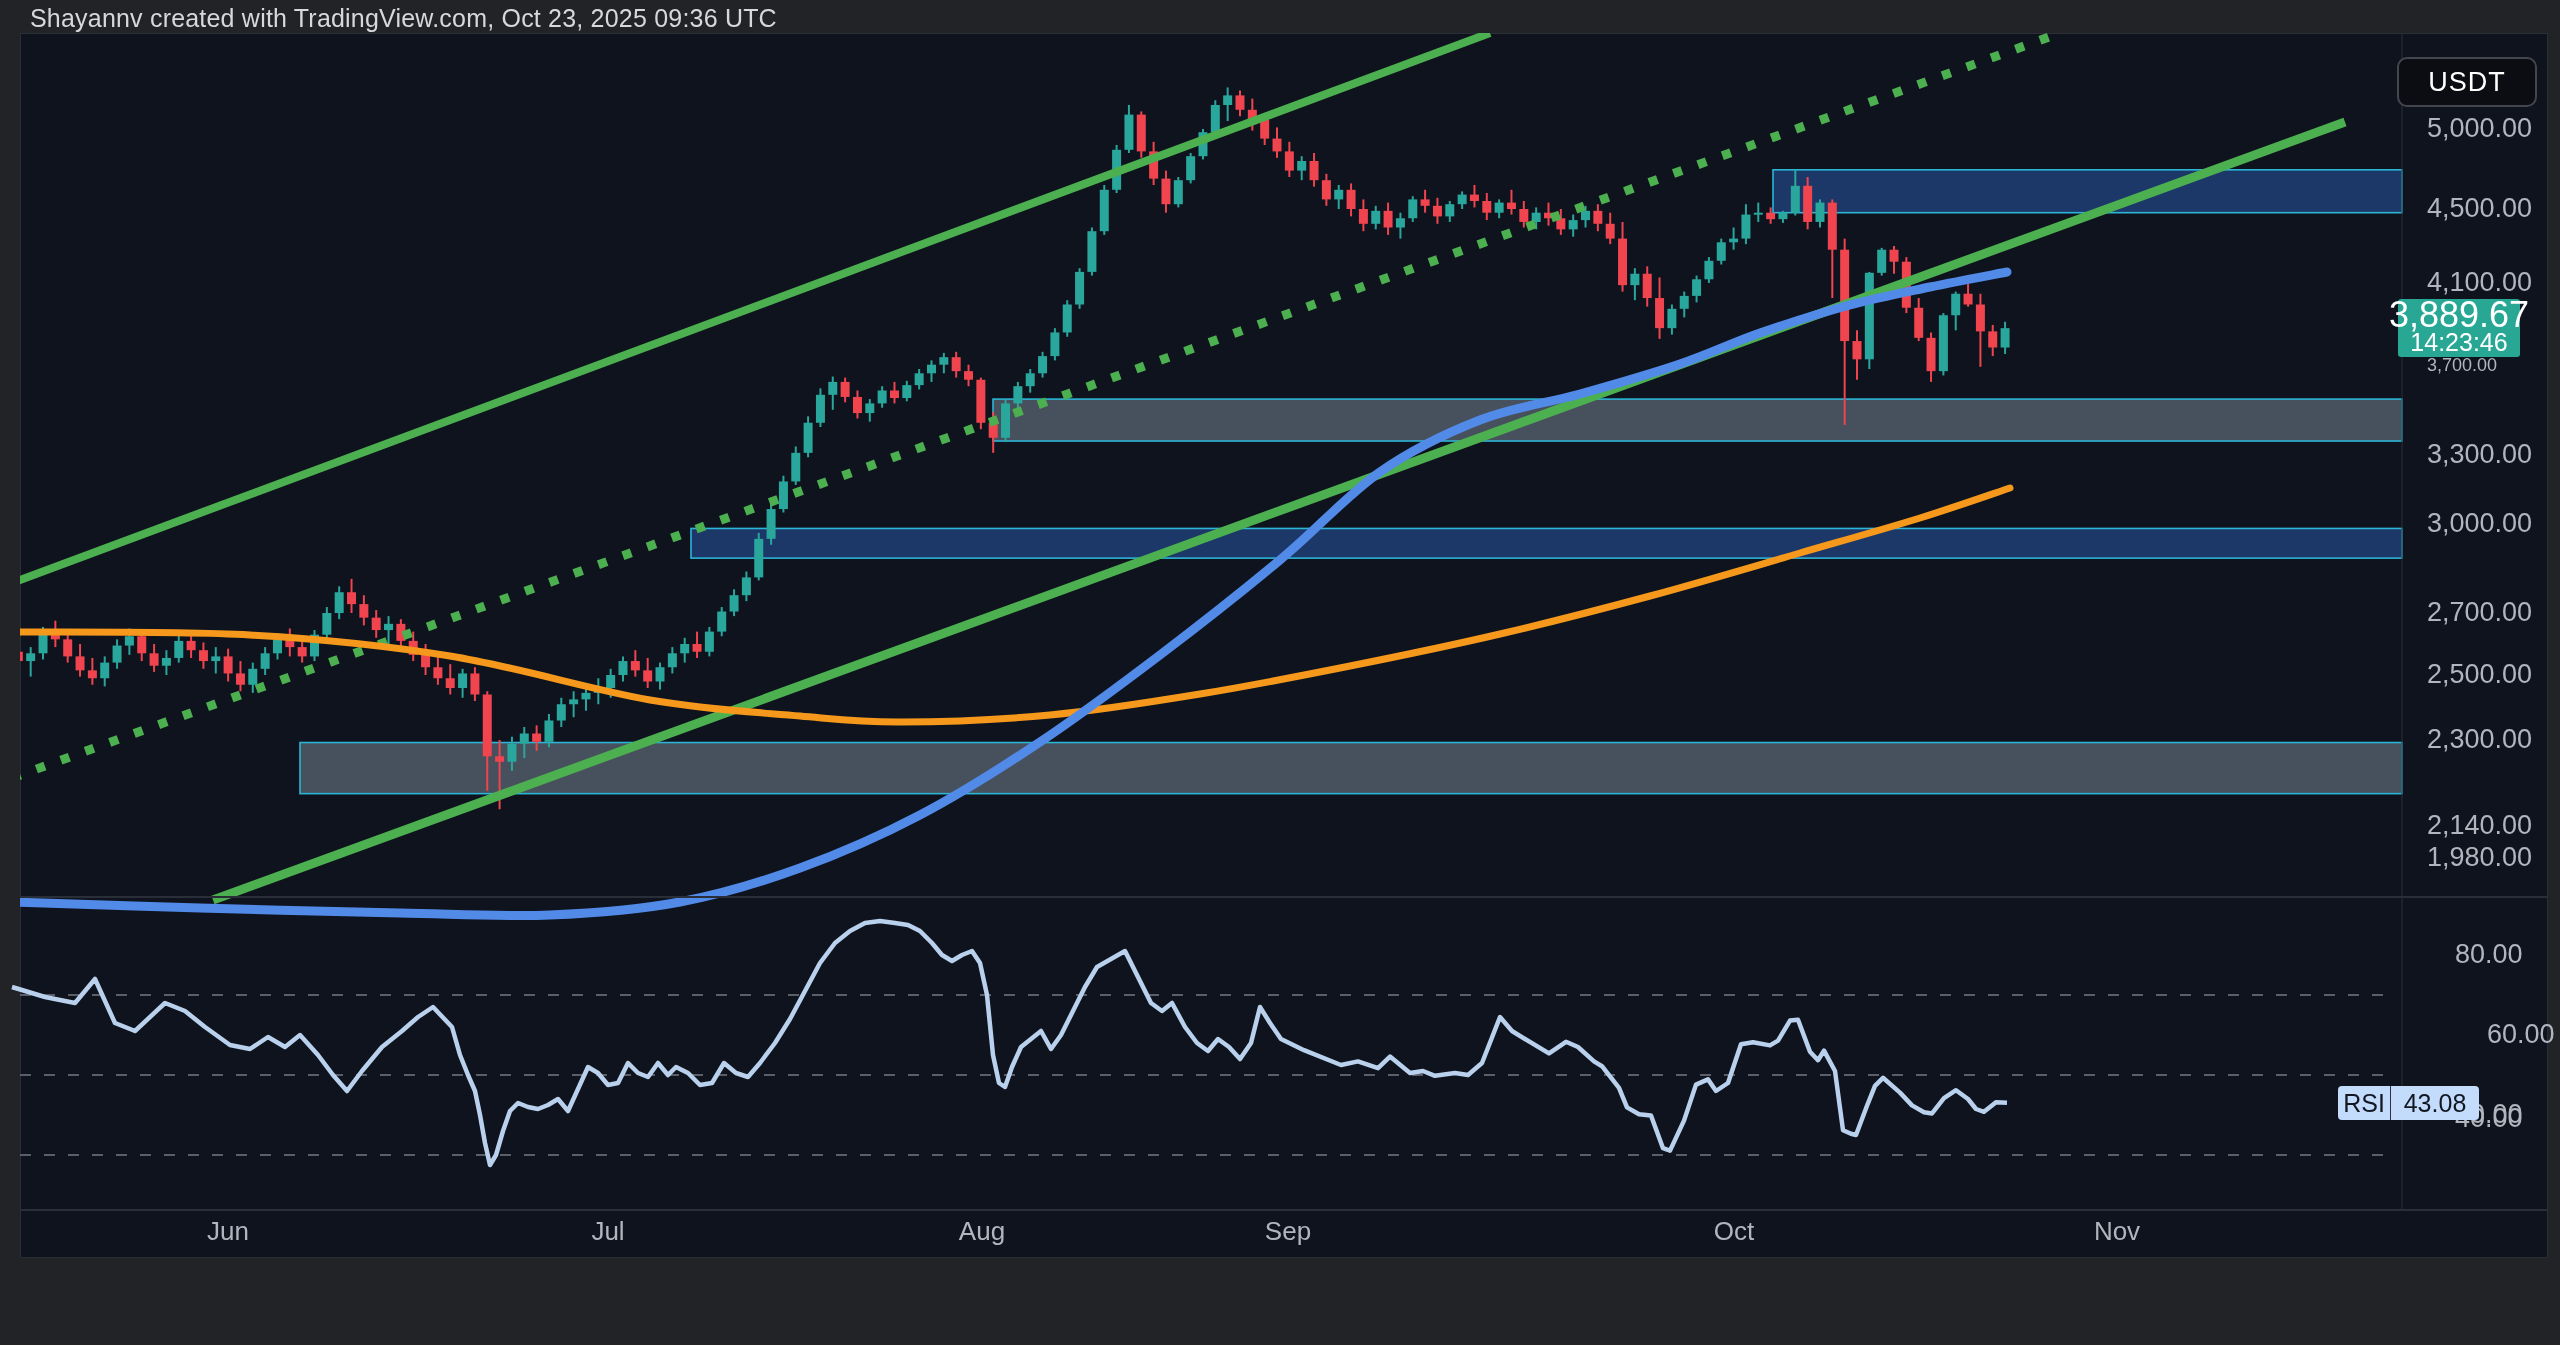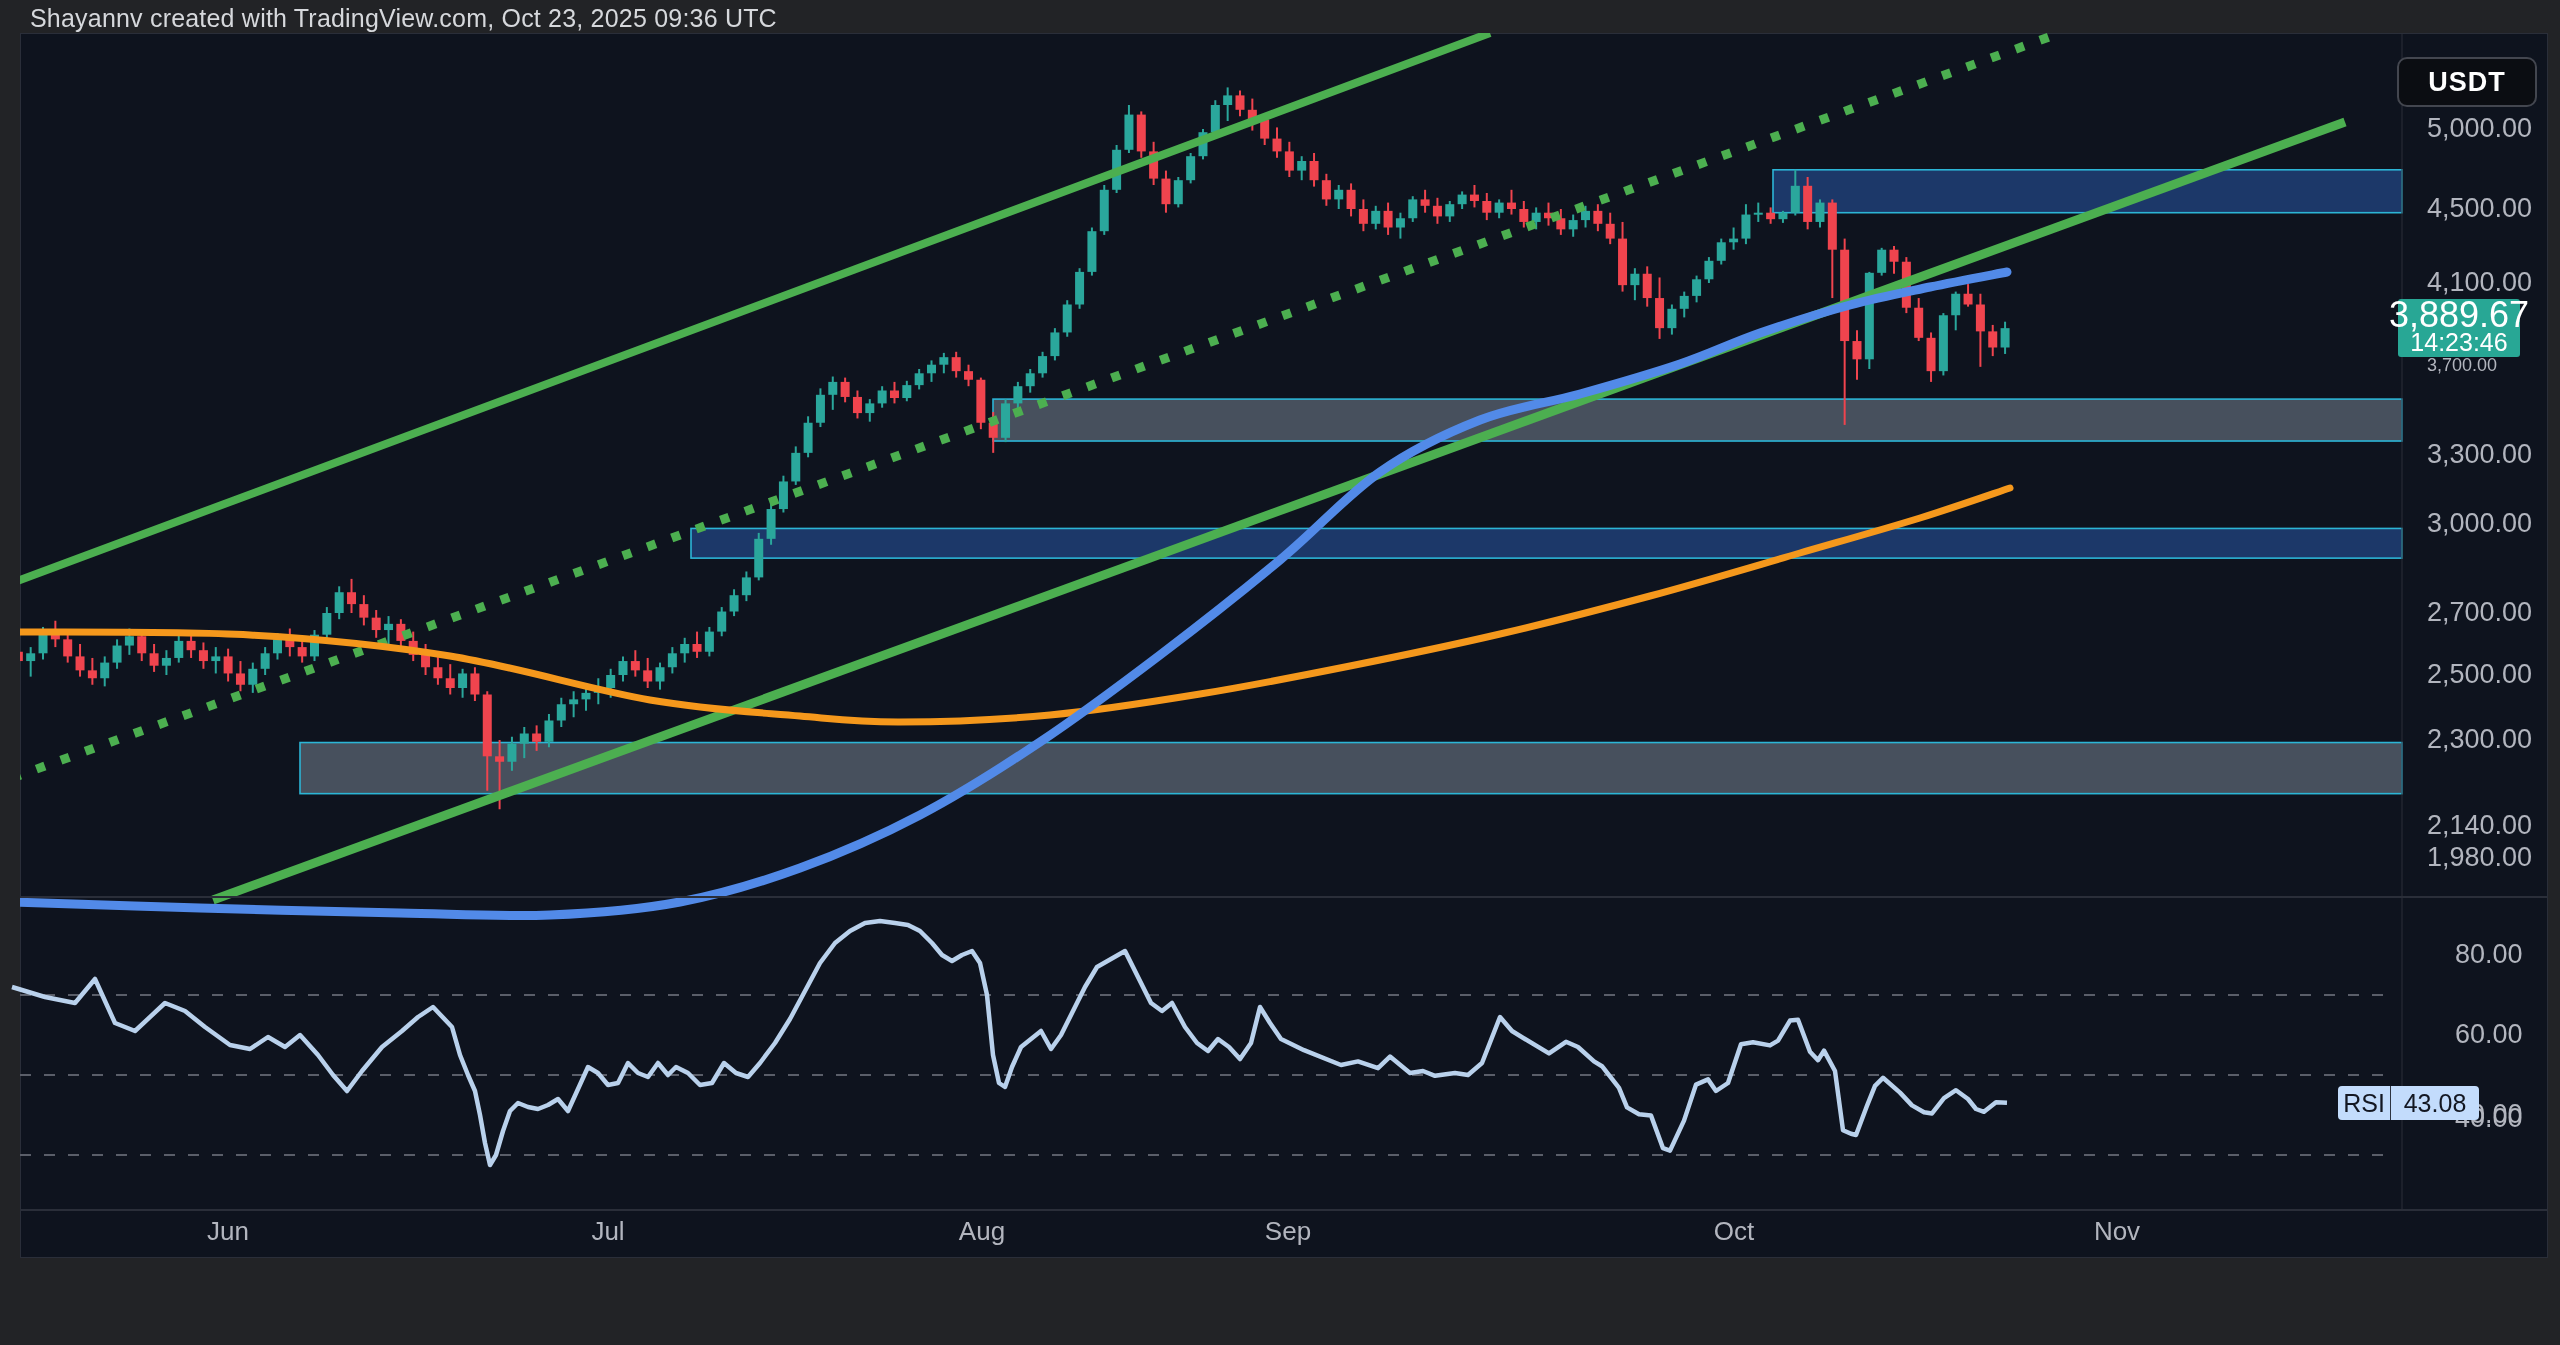--- a/index.html
+++ b/index.html
@@ -7,21 +7,21 @@
   #stage{position:relative;width:2300px;height:1345px;background:#222326;}
   #header-bar{position:absolute;left:0;top:0;width:2560px;height:33px;background:#222326;}
   #attribution{position:absolute;left:30px;top:4px;font-size:25px;color:#d6d8dc;letter-spacing:.2px;}
   #chart-surface{position:absolute;left:20px;top:33px;width:2528px;height:1225px;background:#0e131e;
     border:1px solid #2a2e39;box-sizing:border-box;}
   #chart-canvas{position:absolute;left:0;top:0;}
   .axis-label{position:absolute;left:2427px;font-size:27px;color:#b2b5be;white-space:nowrap;}
   .rsi-axis-label{position:absolute;left:2455px;font-size:27px;color:#b2b5be;white-space:nowrap;}
   .month-label{position:absolute;top:1216px;font-size:26px;color:#b2b5be;transform:translateX(-50%);}
   #usdt-badge{position:absolute;left:2397px;top:57px;width:136px;height:46px;background:#0b0d12;
-    border:2px solid #43464f;border-radius:10px;color:#fff;font-size:27px;font-weight:bold;
+    border:2px solid #43464f;border-radius:10px;color:#fff;font-size:27px;font-weight:normal;
     display:flex;align-items:center;justify-content:center;letter-spacing:1px;}
   #price-badge{position:absolute;left:2398px;top:299px;width:122px;height:58px;background:#28a795;
     border-radius:3px;color:#fff;display:flex;flex-direction:column;align-items:center;justify-content:center;z-index:5;}
   #price-badge .p1{font-size:36px;line-height:29px;}
   #price-badge .p2{font-size:25px;line-height:27px;}
   #ghost-3700{position:absolute;left:2427px;top:355px;font-size:18px;color:#b2b5be;z-index:1;}
   #ghost-40{position:absolute;left:2455px;top:1103px;font-size:27px;color:#b2b5be;z-index:1;}
   #rsi-badge{position:absolute;left:2338px;top:1086px;height:34px;display:flex;z-index:5;}
   #rsi-badge .seg{background:#c3dcfc;color:#131722;font-size:25px;display:flex;align-items:center;justify-content:center;}
   #rsi-badge .seg.t{width:52px;border-radius:4px 0 0 4px;border-right:1.5px solid #2d3340;}
@@ -394,21 +394,21 @@
       <div class="axis-label" style="top: 193px;">4,500.00</div>
       <div class="axis-label" style="top: 267px;">4,100.00</div>
       <div class="axis-label" style="top: 439px;">3,300.00</div>
       <div class="axis-label" style="top: 508px;">3,000.00</div>
       <div class="axis-label" style="top: 597px;">2,700.00</div>
       <div class="axis-label" style="top: 659px;">2,500.00</div>
       <div class="axis-label" style="top: 724px;">2,300.00</div>
       <div class="axis-label" style="top: 810px;">2,140.00</div>
       <div class="axis-label" style="top: 842px;">1,980.00</div>
       <div class="rsi-axis-label" style="top: 939px;">80.00</div>
-      <div class="rsi-axis-label" style="top: 1019px;">60.00</div>
+      <div class="rsi-axis-label" style="top: 1019px; margin-left: 32px;">60.00</div>
       <div class="rsi-axis-label" style="top: 1099px;">40.00</div>
       <div class="month-label" style="left: 228px;">Jun</div>
       <div class="month-label" style="left: 608px;">Jul</div>
       <div class="month-label" style="left: 982px;">Aug</div>
       <div class="month-label" style="left: 1288px;">Sep</div>
       <div class="month-label" style="left: 1734px;">Oct</div>
       <div class="month-label" style="left: 2117px;">Nov</div>
     </div>
 
   <div id="ghost-3700">3,700.00</div>

